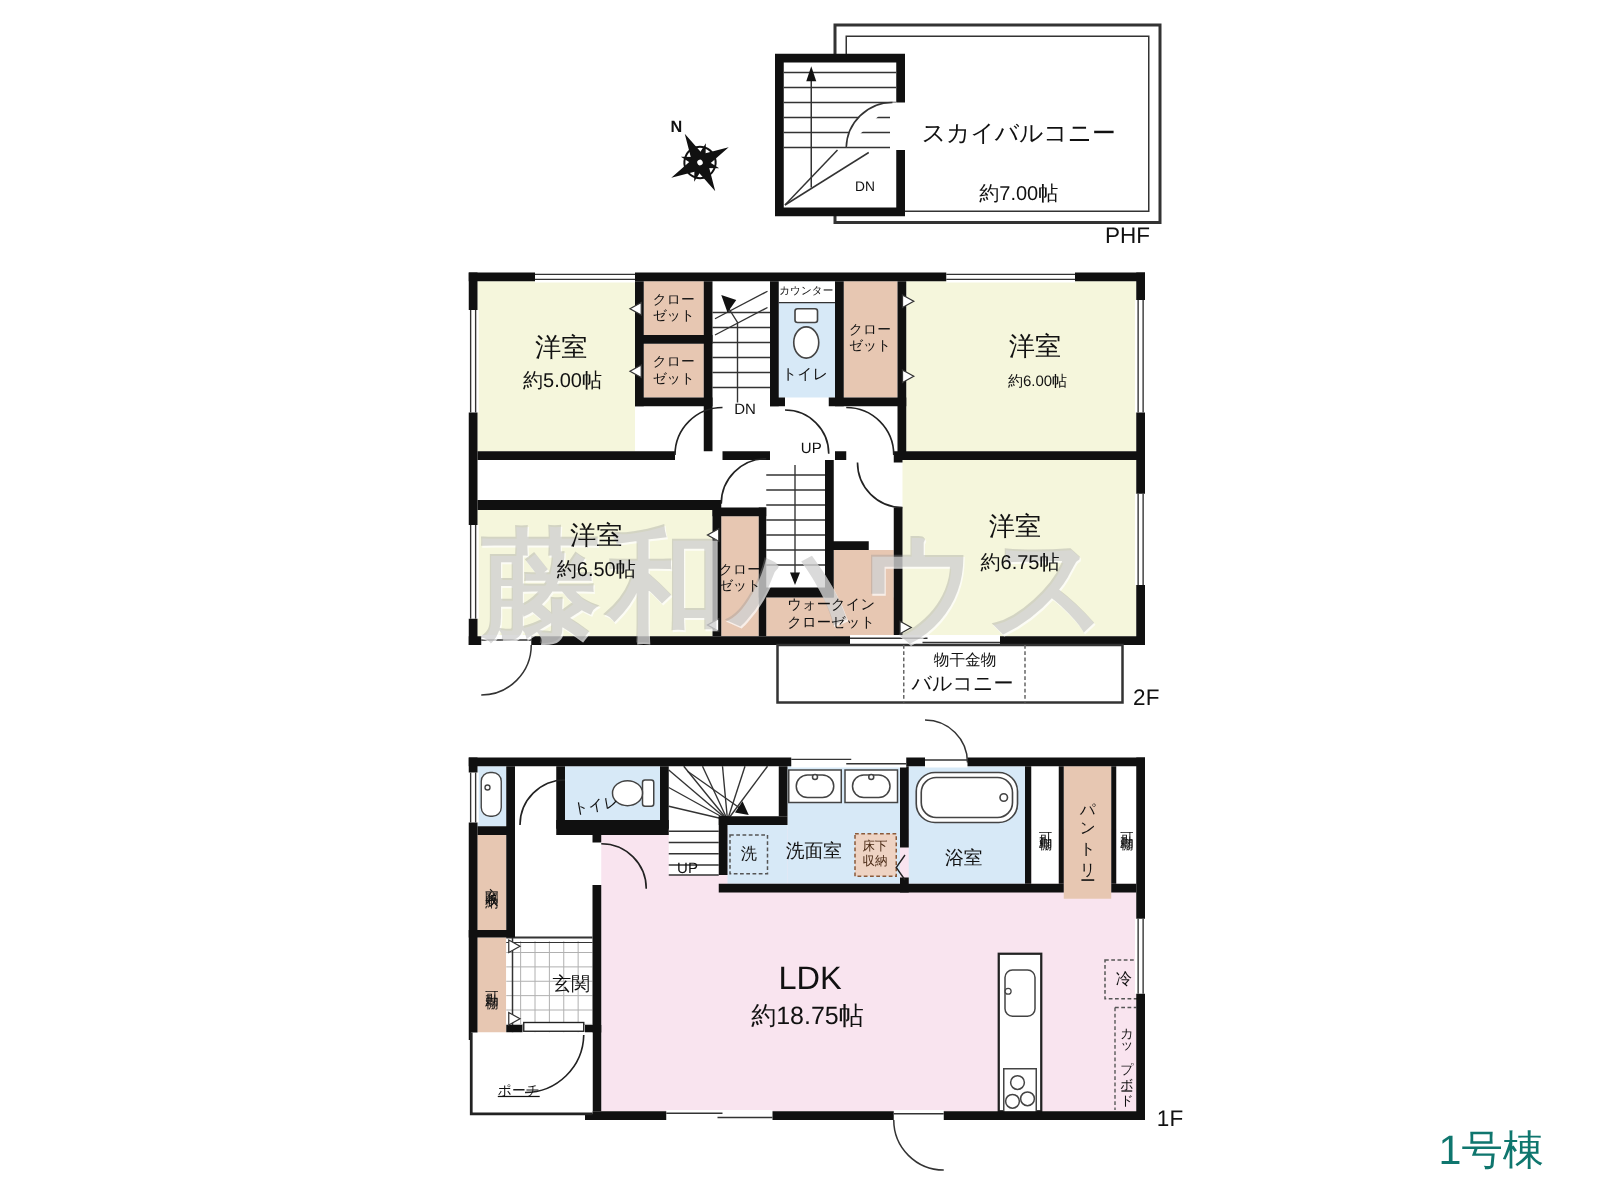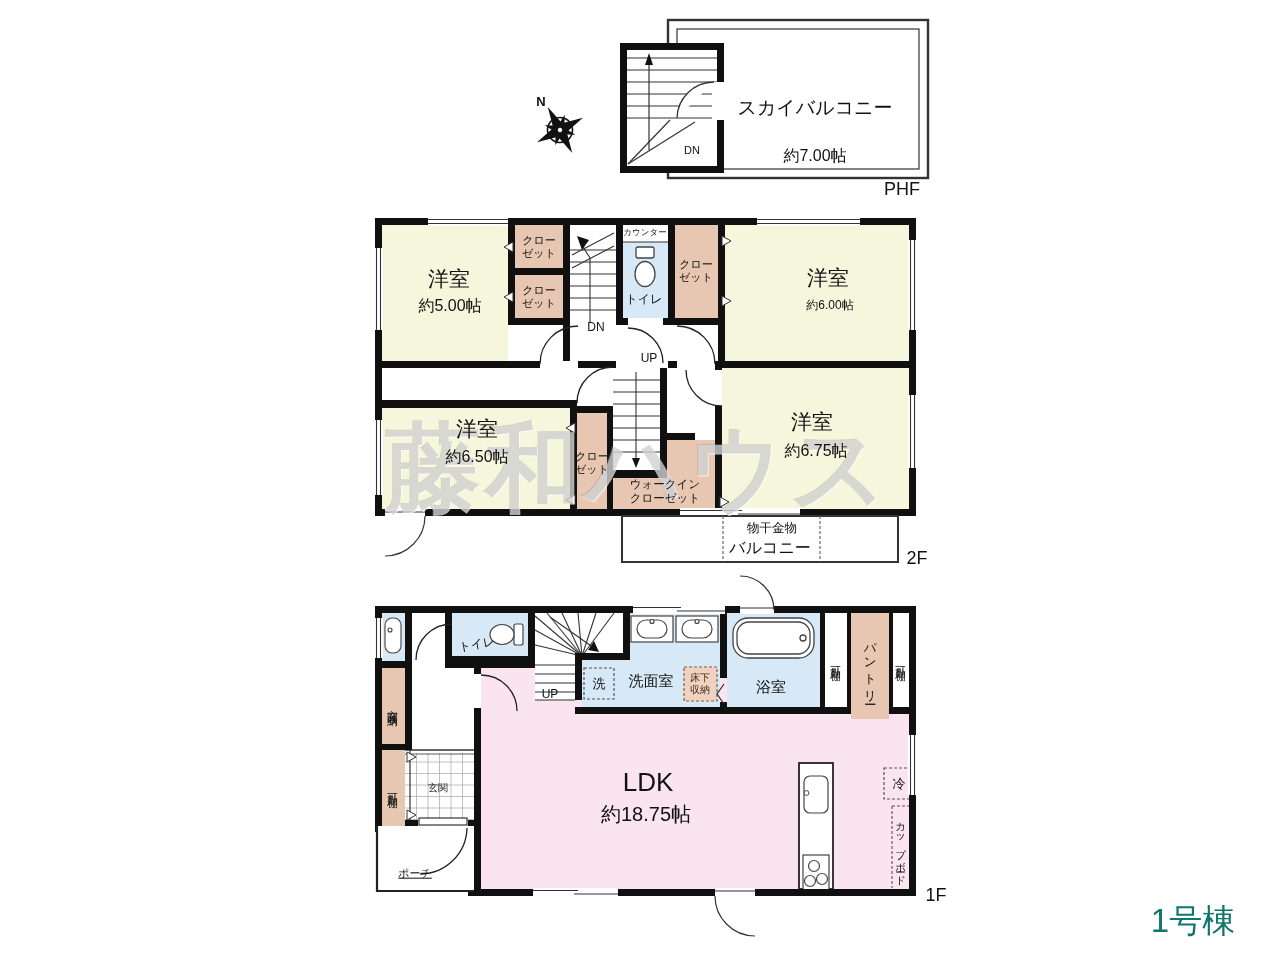--- a/index.html
+++ b/index.html
@@ -377,21 +377,21 @@
 <div class="lbl" style="left:644px;top:300px;font-size:12px;">トイレ</div>
 <div class="lbl" style="left:596px;top:328px;font-size:12px;">DN</div>
 <div class="lbl" style="left:649px;top:359px;font-size:12px;">UP</div>
 <div class="lbl" style="left:772px;top:528px;font-size:12.5px;">物干金物</div>
 <div class="lbl" style="left:770px;top:548px;font-size:16px;">バルコニー</div>
 <div class="lbl" style="left:917px;top:558px;font-size:18px;">2F</div>
 
 <div class="lbl" style="left:477px;top:645px;font-size:12px;transform:translate(-50%,-50%) rotate(-10deg);">トイレ</div>
 <div class="lbl vlbl" style="left:393px;top:706px;font-size:10.5px;">玄関収納</div>
 <div class="lbl vlbl" style="left:393px;top:788px;font-size:10.5px;">可動棚</div>
-<div class="lbl" style="left:438px;top:788px;font-size:10px;">玄関</div>
+<div class="lbl" style="left:457px;top:788px;font-size:15px;">玄関</div>
 <div class="lbl" style="left:415px;top:873px;font-size:11px;text-decoration:underline;">ポーチ</div>
 <div class="lbl" style="left:550px;top:695px;font-size:12px;">UP</div>
 <div class="lbl" style="left:599px;top:684px;font-size:13px;">洗</div>
 <div class="lbl" style="left:651px;top:681px;font-size:15px;">洗面室</div>
 <div class="lbl w2" style="left:700px;top:684px;font-size:10px;width:22px;color:#4a2a15;">床下収納</div>
 <div class="lbl" style="left:771px;top:687px;font-size:15px;">浴室</div>
 <div class="lbl vlbl" style="left:836px;top:661px;font-size:10.5px;">可動棚</div>
 <div class="lbl vlbl" style="left:870px;top:666px;font-size:12.5px;">パントリー</div>
 <div class="lbl vlbl" style="left:901px;top:661px;font-size:10.5px;">可動棚</div>
 <div class="lbl" style="left:648px;top:783px;font-size:26px;">LDK</div>

